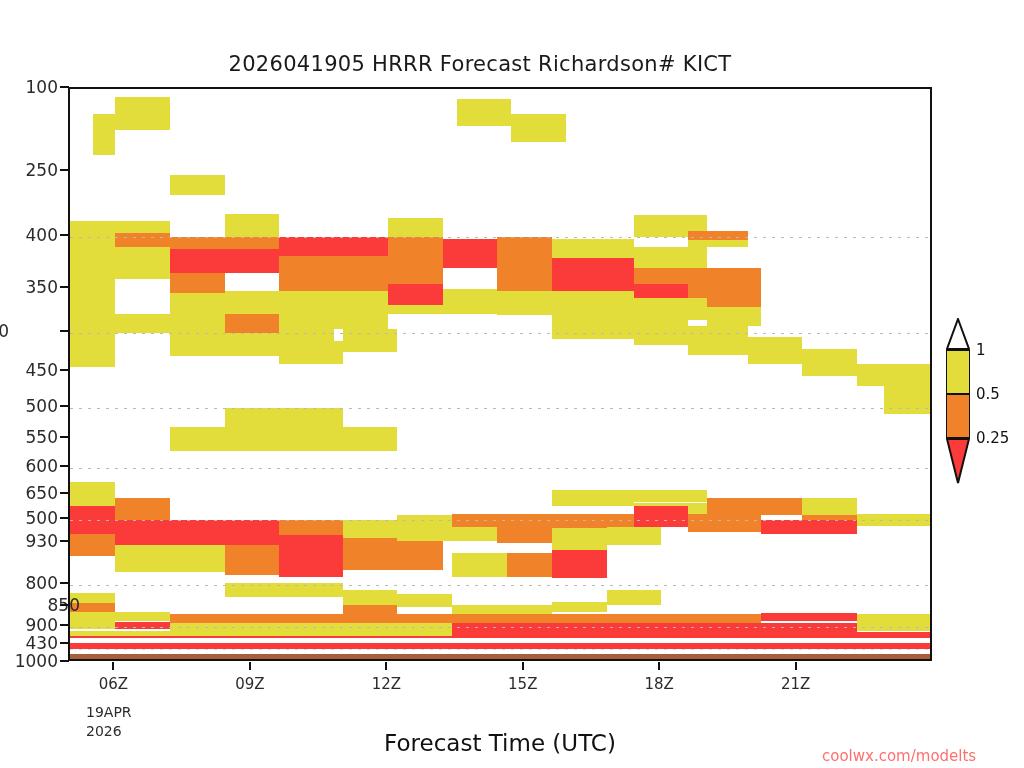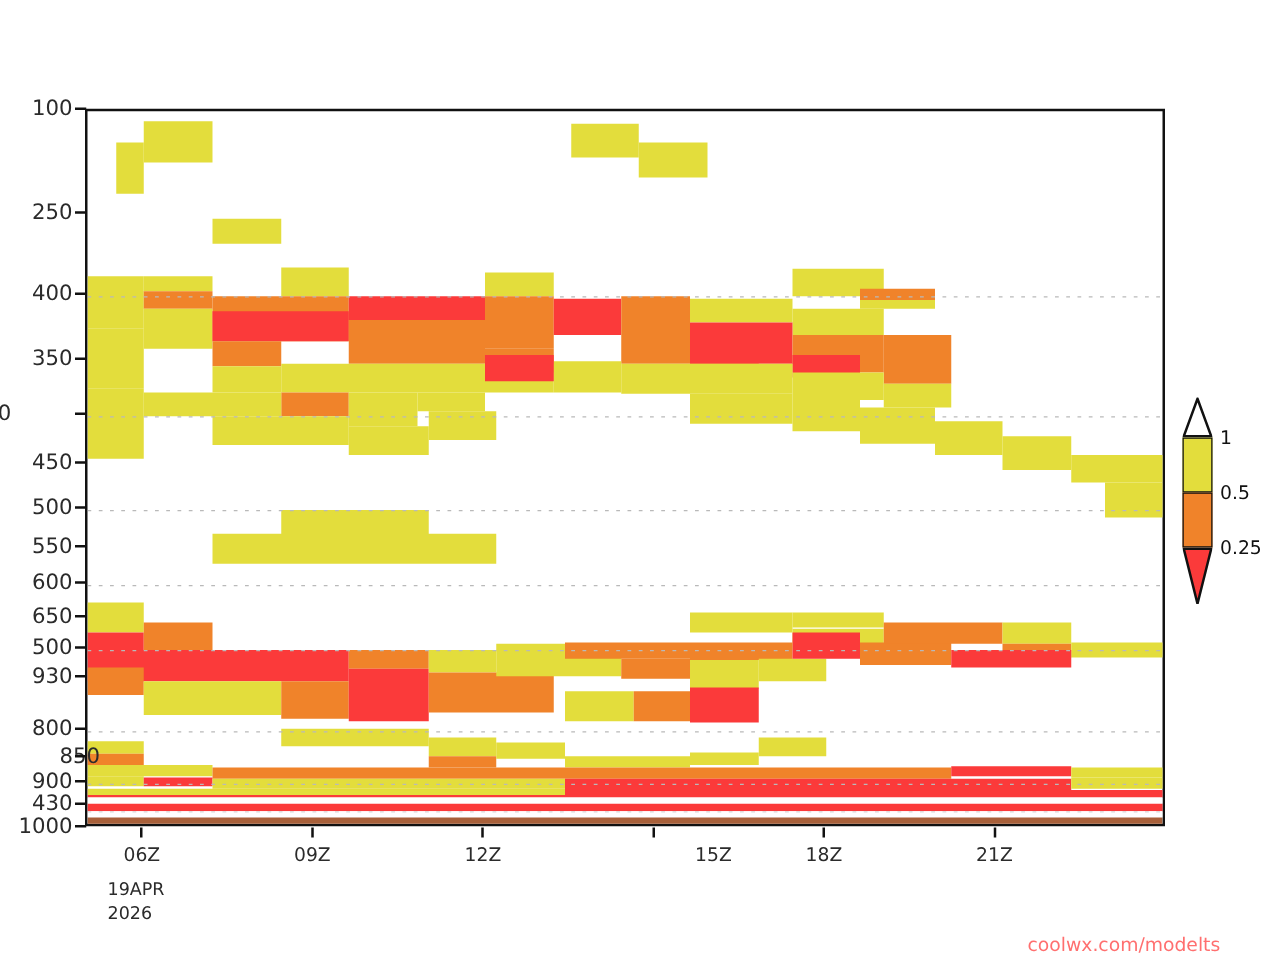--- a/index.html
+++ b/index.html
@@ -65,20 +65,21 @@
   .watermark{
     position:absolute;left:822px;top:747px;
     font-size:15px;color:#ff6f6f;white-space:nowrap;
   }
 </style>
 </head>
 <body>
 
 <div id="stage">
 
+  <div class="chart-title">2026041905 HRRR Forecast Richardson# KICT</div>
 
   <div class="plot-frame">
     <div class="cells" id="cells-layer">
         <div class="cell" style="left: 22.7368px; top: 24.9px; width: 22.7368px; height: 41.5px; background: rgb(227, 221, 60);"></div>
         <div class="cell" style="left: 45.4737px; top: 8.3px; width: 54.5684px; height: 33.2px; background: rgb(227, 221, 60);"></div>
         <div class="cell" style="left: 386.526px; top: 9.96px; width: 54.5684px; height: 26.56px; background: rgb(227, 221, 60);"></div>
         <div class="cell" style="left: 441.095px; top: 24.9px; width: 54.5684px; height: 28.22px; background: rgb(227, 221, 60);"></div>
         <div class="cell" style="left: 100.042px; top: 85.6px; width: 54.5684px; height: 20.8px; background: rgb(227, 221, 60);"></div>
         <div class="cell" style="left: 0px; top: 132.4px; width: 45.4737px; height: 41.6px; background: rgb(227, 221, 60);"></div>
         <div class="cell" style="left: 45.4737px; top: 132.4px; width: 54.5684px; height: 11.7px; background: rgb(227, 221, 60);"></div>
@@ -236,33 +237,34 @@
       <div class="ytick-label" style="top: 661px; width: 58px; right: 966px;">1000</div>
       <div class="ytick-mark" style="left: 60px; top: 660px;"></div>
     </div>
   <div id="xaxis-layer">
       <div class="xtick-label" style="left: 113.474px; top: 675px;">06Z</div>
       <div class="xtick-mark" style="left: 112.474px; top: 662px;"></div>
       <div class="xtick-label" style="left: 249.895px; top: 675px;">09Z</div>
       <div class="xtick-mark" style="left: 248.895px; top: 662px;"></div>
       <div class="xtick-label" style="left: 386.316px; top: 675px;">12Z</div>
       <div class="xtick-mark" style="left: 385.316px; top: 662px;"></div>
-      <div class="xtick-label" style="left: 522.737px; top: 675px; margin-left: 48px;">15Z</div>
+      <div class="xtick-label" style="left: 522.737px; top: 675px;">15Z</div>
       <div class="xtick-mark" style="left: 521.737px; top: 662px;"></div>
       <div class="xtick-label" style="left: 659.158px; top: 675px;">18Z</div>
       <div class="xtick-mark" style="left: 658.158px; top: 662px;"></div>
       <div class="xtick-label" style="left: 795.579px; top: 675px;">21Z</div>
       <div class="xtick-mark" style="left: 794.579px; top: 662px;"></div>
     </div>
 
   <div class="xaxis-date" style="left:86px;top:703px;">
     <div>19APR</div>
     <div>2026</div>
   </div>
 
+  <div class="xaxis-title">Forecast Time (UTC)</div>
 
   <div class="cbar" id="colorbar">
       <div class="cbar-cap" style="top: 0px;"><svg width="24" height="32" viewBox="0 0 24 32">
           <polygon points="12,1 23,31 1,31" fill="#ffffff" stroke="#111" stroke-width="2"></polygon>
         </svg></div>
       <div class="cbar-seg" style="top: 32px; height: 44px; background: rgb(227, 221, 60);"></div>
       <div class="cbar-seg" style="top: 76px; height: 44px; background: rgb(240, 131, 42);"></div>
       <div class="cbar-cap" style="top: 120px; height: 46px;"><svg width="24" height="46" viewBox="0 0 24 46">
           <polygon points="1,1 23,1 12,45" fill="#fb3a3a" stroke="#111" stroke-width="2"></polygon>
         </svg></div>

